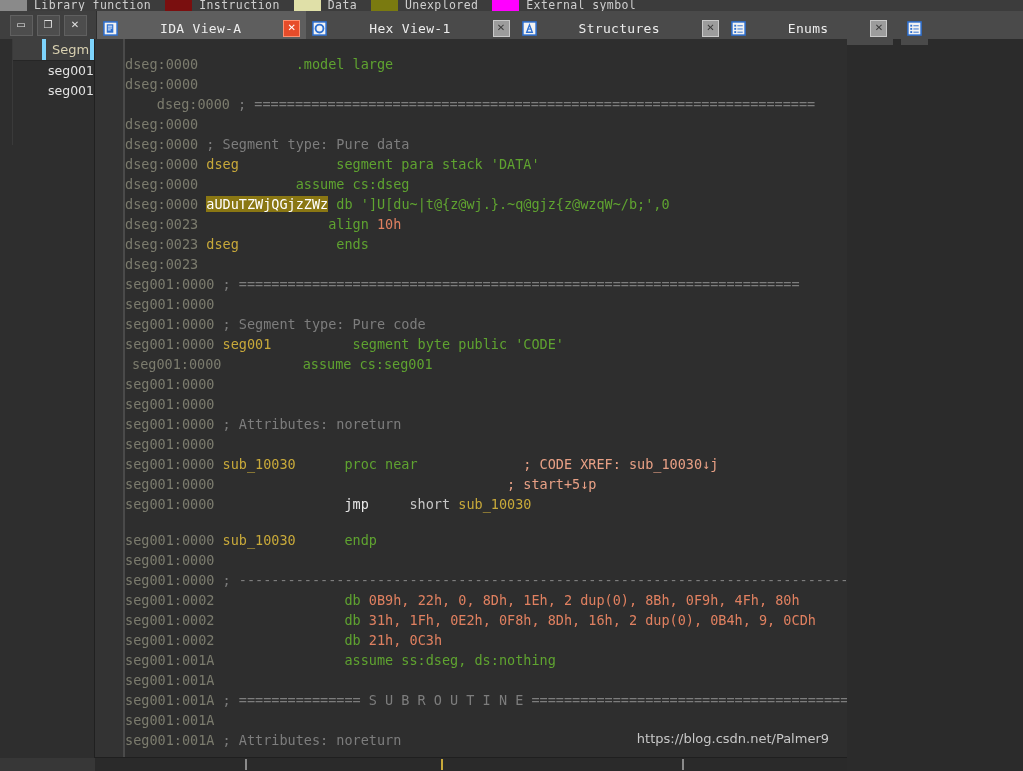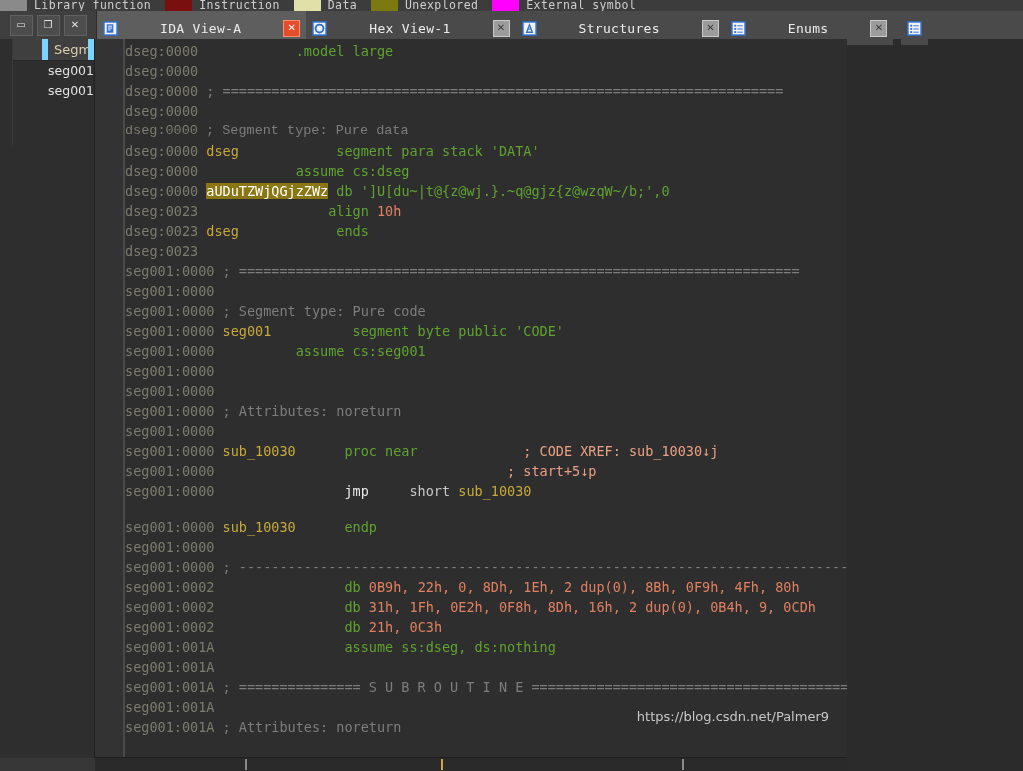--- a/index.html
+++ b/index.html
@@ -136,21 +136,21 @@
   }
   .lp-header {
     height: 21px;
     background: #3f3f3f;
     border-bottom: 1px solid #262626;
     display: flex;
     align-items: center;
   }
   .lp-header-cell {
     height: 21px;
-    border-right: 6px solid #7dd3fc;
+    border-right: 4px solid #7dd3fc;
   }
   .lp-hc-a { width: 42px; }
   .lp-hc-b {
     flex: 1;
     color: #d8d0b0;
     font-size: 13px;
     font-family: "DejaVu Sans", sans-serif;
     padding-left: 6px;
     line-height: 21px;
     white-space: nowrap;
@@ -192,21 +192,21 @@
     position: absolute;
     left: 0; top: 0;
     width: 28px; height: 100%;
     background: #333333;
     border-right: 2px solid #4a4a4a;
   }
   .code {
     position: absolute;
     left: 30px; top: 0;
     right: 0; bottom: 0;
-    padding-top: 2px;
+    padding-top: 15px;
     overflow: hidden;
   }
   .line {
     height: 20px;
     line-height: 20px;
     white-space: pre;
     font-family: "DejaVu Sans Mono", "Liberation Mono", monospace;
     font-size: 13.5px;
   }
 
@@ -223,21 +223,21 @@
   .t-xref  { color: #e8a085; }
   .t-seg   { color: #c8a93a; }
   .hl {
     background: #8a7713;
     color: #ffffff;
   }
 
   
   .watermark {
     position: absolute;
-    right: 18px; bottom: 34px;
+    right: 18px; bottom: 12px;
     color: #d4d4d4;
     font-size: 13px;
     font-family: "DejaVu Sans", sans-serif;
     opacity: .92;
   }
 
   
   .navband {
     position: absolute;
     left: 95px; right: 0; bottom: 0;
@@ -362,34 +362,34 @@
         <div class="lp-row">seg001</div>
       </div>
     <div class="lp-body-fill"></div>
   </div>
 
   <div class="disasm">
     <div class="gutter"></div>
     <div class="code" id="code-host">
         <div class="line" style="position: relative;"><span class="t-addr">dseg:0000</span><span class="t-opd">            </span><span class="t-dir">.model large</span></div>
         <div class="line" style="position: relative;"><span class="t-addr">dseg:0000</span></div>
-        <div class="line" style="position: relative;"><span class="t-addr">dseg:0000</span><span class="t-cmt"> ; =====================================================================</span></div>
+        <div class="line" style="position: relative; text-align: center;"><span class="t-addr">dseg:0000</span><span class="t-cmt"> ; =====================================================================</span></div>
         <div class="line" style="position: relative;"><span class="t-addr">dseg:0000</span></div>
-        <div class="line" style="position: relative; font-family: Liberation Mono, monospace;"><span class="t-addr">dseg:0000</span><span class="t-cmt"> ; Segment type: Pure data</span></div>
+        <div class="line" style="position: relative;"><span class="t-addr">dseg:0000</span><span class="t-cmt"> ; Segment type: Pure data</span></div>
         <div class="line" style="position: relative;"><span class="t-addr">dseg:0000</span><span class="t-seg"> dseg</span><span class="t-opd">            </span><span class="t-kw">segment para stack 'DATA'</span></div>
         <div class="line" style="position: relative;"><span class="t-addr">dseg:0000</span><span class="t-opd">            </span><span class="t-kw">assume cs:dseg</span></div>
         <div class="line" style="position: relative;"><span class="t-addr">dseg:0000</span><span class="t-opd"> </span><span class="hl">aUDuTZWjQGjzZWz</span><span class="t-opd"> </span><span class="t-kw">db</span><span class="t-str"> ']U[du~|t@{z@wj.}.~q@gjz{z@wzqW~/b;',0</span></div>
         <div class="line" style="position: relative;"><span class="t-addr">dseg:0023</span><span class="t-opd">                </span><span class="t-kw">align</span><span class="t-opd"> </span><span class="t-num">10h</span></div>
         <div class="line" style="position: relative;"><span class="t-addr">dseg:0023</span><span class="t-seg"> dseg</span><span class="t-opd">            </span><span class="t-kw">ends</span></div>
         <div class="line" style="position: relative;"><span class="t-addr">dseg:0023</span></div>
         <div class="line" style="position: relative;"><span class="t-addr">seg001:0000</span><span class="t-cmt"> ; =====================================================================</span></div>
         <div class="line" style="position: relative;"><span class="t-addr">seg001:0000</span></div>
         <div class="line" style="position: relative;"><span class="t-addr">seg001:0000</span><span class="t-cmt"> ; Segment type: Pure code</span></div>
         <div class="line" style="position: relative;"><span class="t-addr">seg001:0000</span><span class="t-seg"> seg001</span><span class="t-opd">          </span><span class="t-kw">segment byte public 'CODE'</span></div>
-        <div class="line" style="position: relative;"><span class="t-addr">seg001:0000</span><span class="t-opd">          </span><span class="t-kw">assume cs:seg001</span></div>
+        <div class="line" style="position: relative; margin-left: 7px;"><span class="t-addr">seg001:0000</span><span class="t-opd">          </span><span class="t-kw">assume cs:seg001</span></div>
         <div class="line" style="position: relative;"><span class="t-addr">seg001:0000</span></div>
         <div class="line" style="position: relative;"><span class="t-addr">seg001:0000</span></div>
         <div class="line" style="position: relative;"><span class="t-addr">seg001:0000</span><span class="t-cmt"> ; Attributes: noreturn</span></div>
         <div class="line" style="position: relative;"><span class="t-addr">seg001:0000</span></div>
         <div class="line" style="position: relative;"><span class="t-addr">seg001:0000</span><span class="t-name"> sub_10030</span><span class="t-opd">      </span><span class="t-kw">proc near</span><span class="t-opd">             </span><span class="t-xref">; CODE XREF: sub_10030↓j</span></div>
         <div class="line" style="position: relative;"><span class="t-addr">seg001:0000</span><span class="t-opd">                                    </span><span class="t-xref">; start+5↓p</span></div>
         <div class="line" style="position: relative;"><span class="t-addr">seg001:0000</span><span class="t-opd">                </span><span class="t-ins">jmp</span><span class="t-opd">     </span><span class="t-opd">short </span><span class="t-name">sub_10030</span></div>
         <div class="line" style="position: relative; margin-top: 16px;"><span class="t-addr">seg001:0000</span><span class="t-name"> sub_10030</span><span class="t-opd">      </span><span class="t-kw">endp</span></div>
         <div class="line" style="position: relative;"><span class="t-addr">seg001:0000</span></div>
         <div class="line" style="position: relative;"><span class="t-addr">seg001:0000</span><span class="t-cmt"> ; ---------------------------------------------------------------------------</span></div>

